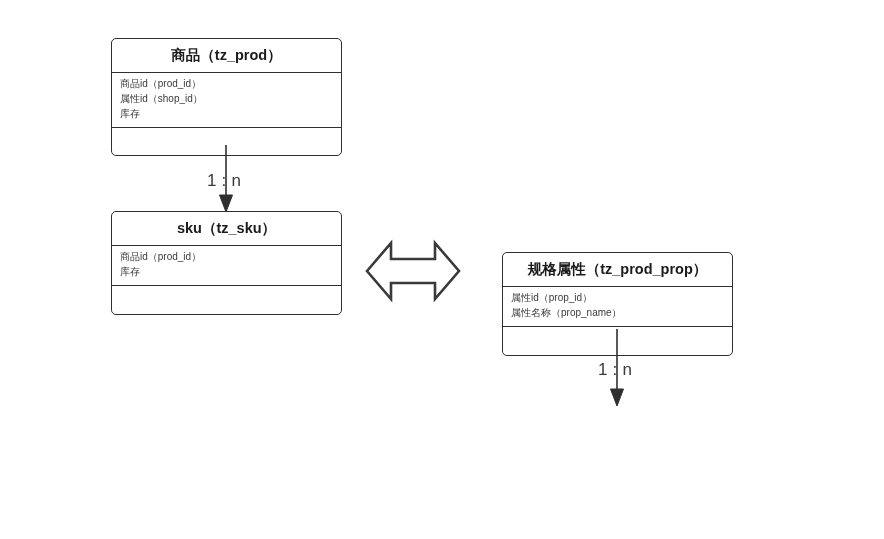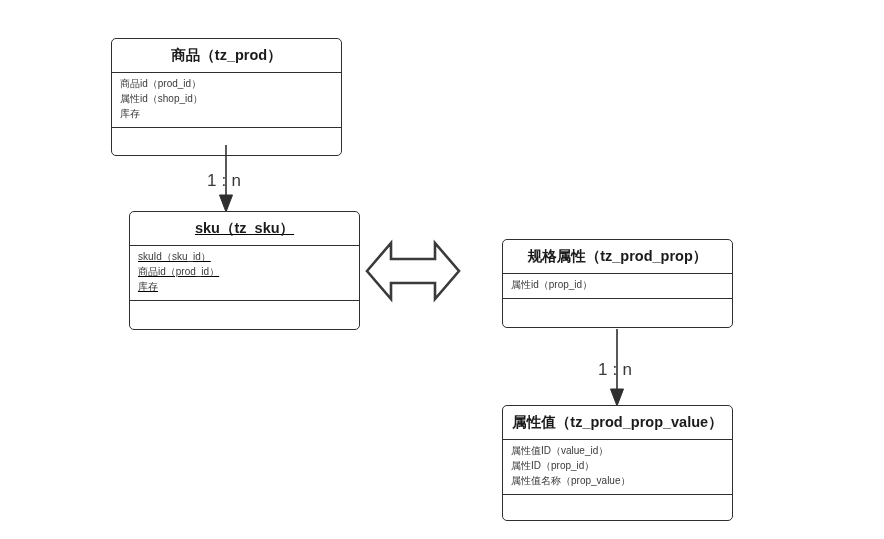--- a/index.html
+++ b/index.html
@@ -51,22 +51,22 @@
     line-height: 1.48;
     padding: 0 8px;
     white-space: nowrap;
   }
   .entity-footer {
     height: 28px;
   }
 
   
   #box-prod        { left: 111px; top: 38px;  width: 231px; }
-  #box-sku         { left: 129px; top: 211px; width: 231px; text-decoration: underline; }
-  #box-prop        { left: 502px; top: 239px; width: 231px; }
+  #box-sku         { left: 111px; top: 211px; width: 231px; }
+  #box-prop        { left: 502px; top: 252px; width: 231px; }
   #box-prop-value  { left: 502px; top: 405px; width: 231px; }
 
   #box-prod .entity-footer       { height: 27px; }
   #box-sku .entity-footer        { height: 28px; }
   #box-prop .entity-footer       { height: 28px; }
   #box-prop-value .entity-footer { height: 25px; }
 
   
   .connector {
     position: absolute;
@@ -107,48 +107,37 @@
       <div class="attr-row">库存</div>
     </div>
     <div class="entity-footer"></div>
   </div>
 
   <div class="entity" id="box-sku">
     <div class="entity-title">
       <span class="cn">sku（tz_sku）</span>
     </div>
     <div class="entity-attrs">
-      <div class="attr-row">skuId（sku_id）</div>
       <div class="attr-row">商品id（prod_id）</div>
       <div class="attr-row">库存</div>
     </div>
     <div class="entity-footer"></div>
   </div>
 
   <div class="entity" id="box-prop">
     <div class="entity-title">
       <span class="cn">规格属性（tz_prod_prop）</span>
     </div>
     <div class="entity-attrs">
       <div class="attr-row">属性id（prop_id）</div>
+      <div class="attr-row">属性名称（prop_name）</div>
     </div>
     <div class="entity-footer"></div>
   </div>
 
-  <div class="entity" id="box-prop-value">
-    <div class="entity-title">
-      <span class="cn">属性值（tz_prod_prop_value）</span>
-    </div>
-    <div class="entity-attrs">
-      <div class="attr-row">属性值ID（value_id）</div>
-      <div class="attr-row">属性ID（prop_id）</div>
-      <div class="attr-row">属性值名称（prop_value）</div>
-    </div>
-    <div class="entity-footer"></div>
-  </div>
 
   <svg class="connector" id="conn-prod-sku" width="52" height="70">
     <line x1="26" y1="1" x2="26" y2="52" stroke="#2f2f2f" stroke-width="1.6"></line>
     <polygon points="26,68 19.5,51 32.5,51" fill="#2f2f2f" stroke="#2f2f2f" stroke-width="1"></polygon>
   </svg>
   <div class="conn-label" id="label-prod-sku">1 : n</div>
 
   <svg class="connector" id="conn-prop-value" width="52" height="80">
     <line x1="26" y1="1" x2="26" y2="62" stroke="#2f2f2f" stroke-width="1.6"></line>
     <polygon points="26,78 19.5,61 32.5,61" fill="#2f2f2f" stroke="#2f2f2f" stroke-width="1"></polygon>

